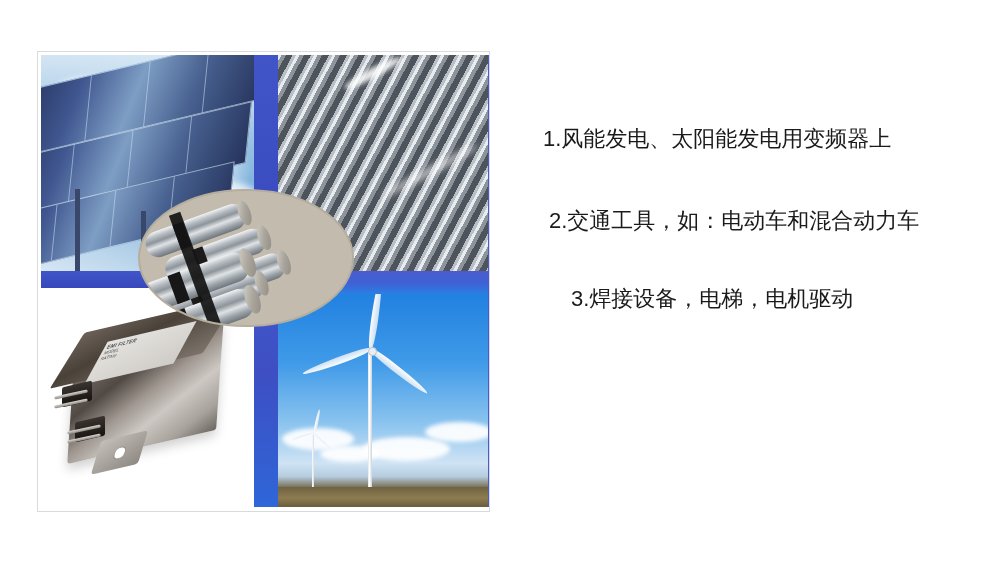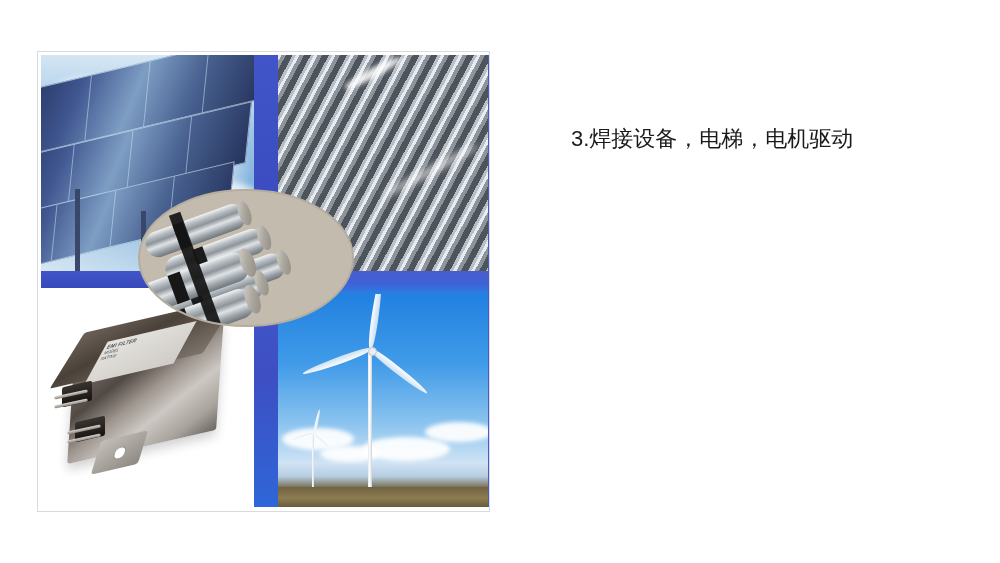--- a/index.html
+++ b/index.html
@@ -425,16 +425,18 @@
         <g transform="rotate(-20 208 206)" opacity="0.92">
           <rect x="150" y="140" width="12" height="130" fill="#141414"></rect>
         </g>
       </g>
 
       <ellipse cx="208" cy="206" rx="107" ry="68" fill="none" stroke="#b5ad9e" stroke-width="2"></ellipse>
     </svg>
   </div>
 
   <div class="text-block">
+    <div class="bullet-line bullet-1">1.风能发电、太阳能发电用变频器上</div>
+    <div class="bullet-line bullet-2">2.交通工具，如：电动车和混合动力车</div>
     <div class="bullet-line bullet-3">3.焊接设备，电梯，电机驱动</div>
   </div>
 
 </div>
 
 </body></html>

